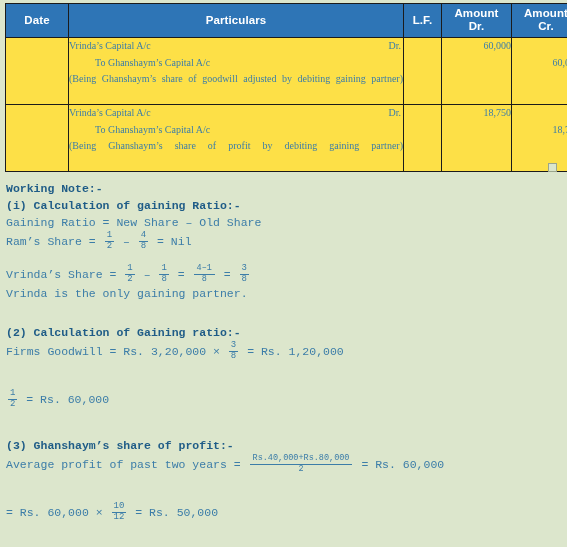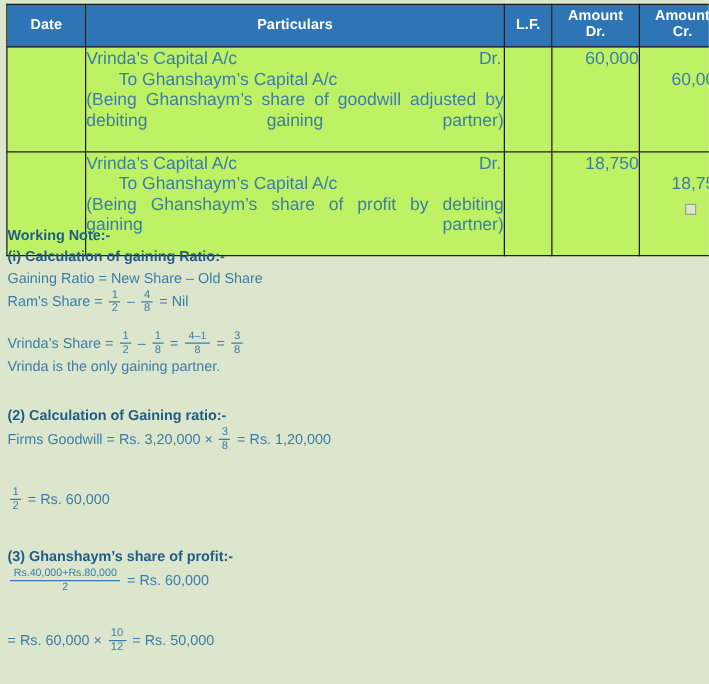--- a/index.html
+++ b/index.html
@@ -45,24 +45,25 @@
     vertical-align: middle;
     letter-spacing: .1px;
   }
   .col-date   { width: 58px; }
   .col-part   { width: 330px; margin-left: 48px; }
   .col-lf     { width: 33px; }
   .col-dr     { width: 65px; }
   .col-cr     { width: 64px; }
 
   table.journal tbody td {
-    background: #bef264;
-    font-size: 14px;
+    background: #fde047;
+    font-size: 10px;
     line-height: 16.5px;
     color: #3C7DA8;
+    font-family: Liberation Serif, serif;
   }
   .cell-part {
     padding: 3px 6px 5px 6px;
   }
   .cell-amt {
     text-align: right;
     padding: 3px 7px 4px 4px;
     white-space: nowrap;
   }
   .cell-amt .amt-line { display: block; line-height: 16.5px; }
@@ -113,20 +114,21 @@
     width: 556px;
     font-size: 11.5px;
     line-height: 16px;
   }
   .note-line {
     display: block;
     white-space: nowrap;
     padding: 0;
     margin: 0;
     height: 17px;
+    font-family: Liberation Mono, monospace;
   }
   .note-line.tall { height: 21px; }
   .note-head {
     font-weight: bold;
     color: #1F5C87;
   }
   .gap-sm { height: 7px; }
   .gap-md { height: 12px; }
   .gap-lg { height: 15px; }
 
@@ -290,20 +292,21 @@
     </span>
     <span>= Rs. 60,000</span>
   </span>
 
   <span class="note-line gap-lg"></span>
   <span class="note-line gap-md"></span>
 
   <span class="note-line note-head">(3) Ghanshaym’s share of profit:-</span>
 
   <span class="note-line tall">
+    <span>Average profit of past two years =</span>
     <span class="frac wide">
       <span class="num">Rs.40,000+Rs.80,000</span>
       <span class="den">2</span>
     </span>
     <span>= Rs. 60,000</span>
   </span>
 
   <span class="note-line gap-lg"></span>
   <span class="note-line gap-md"></span>
 

